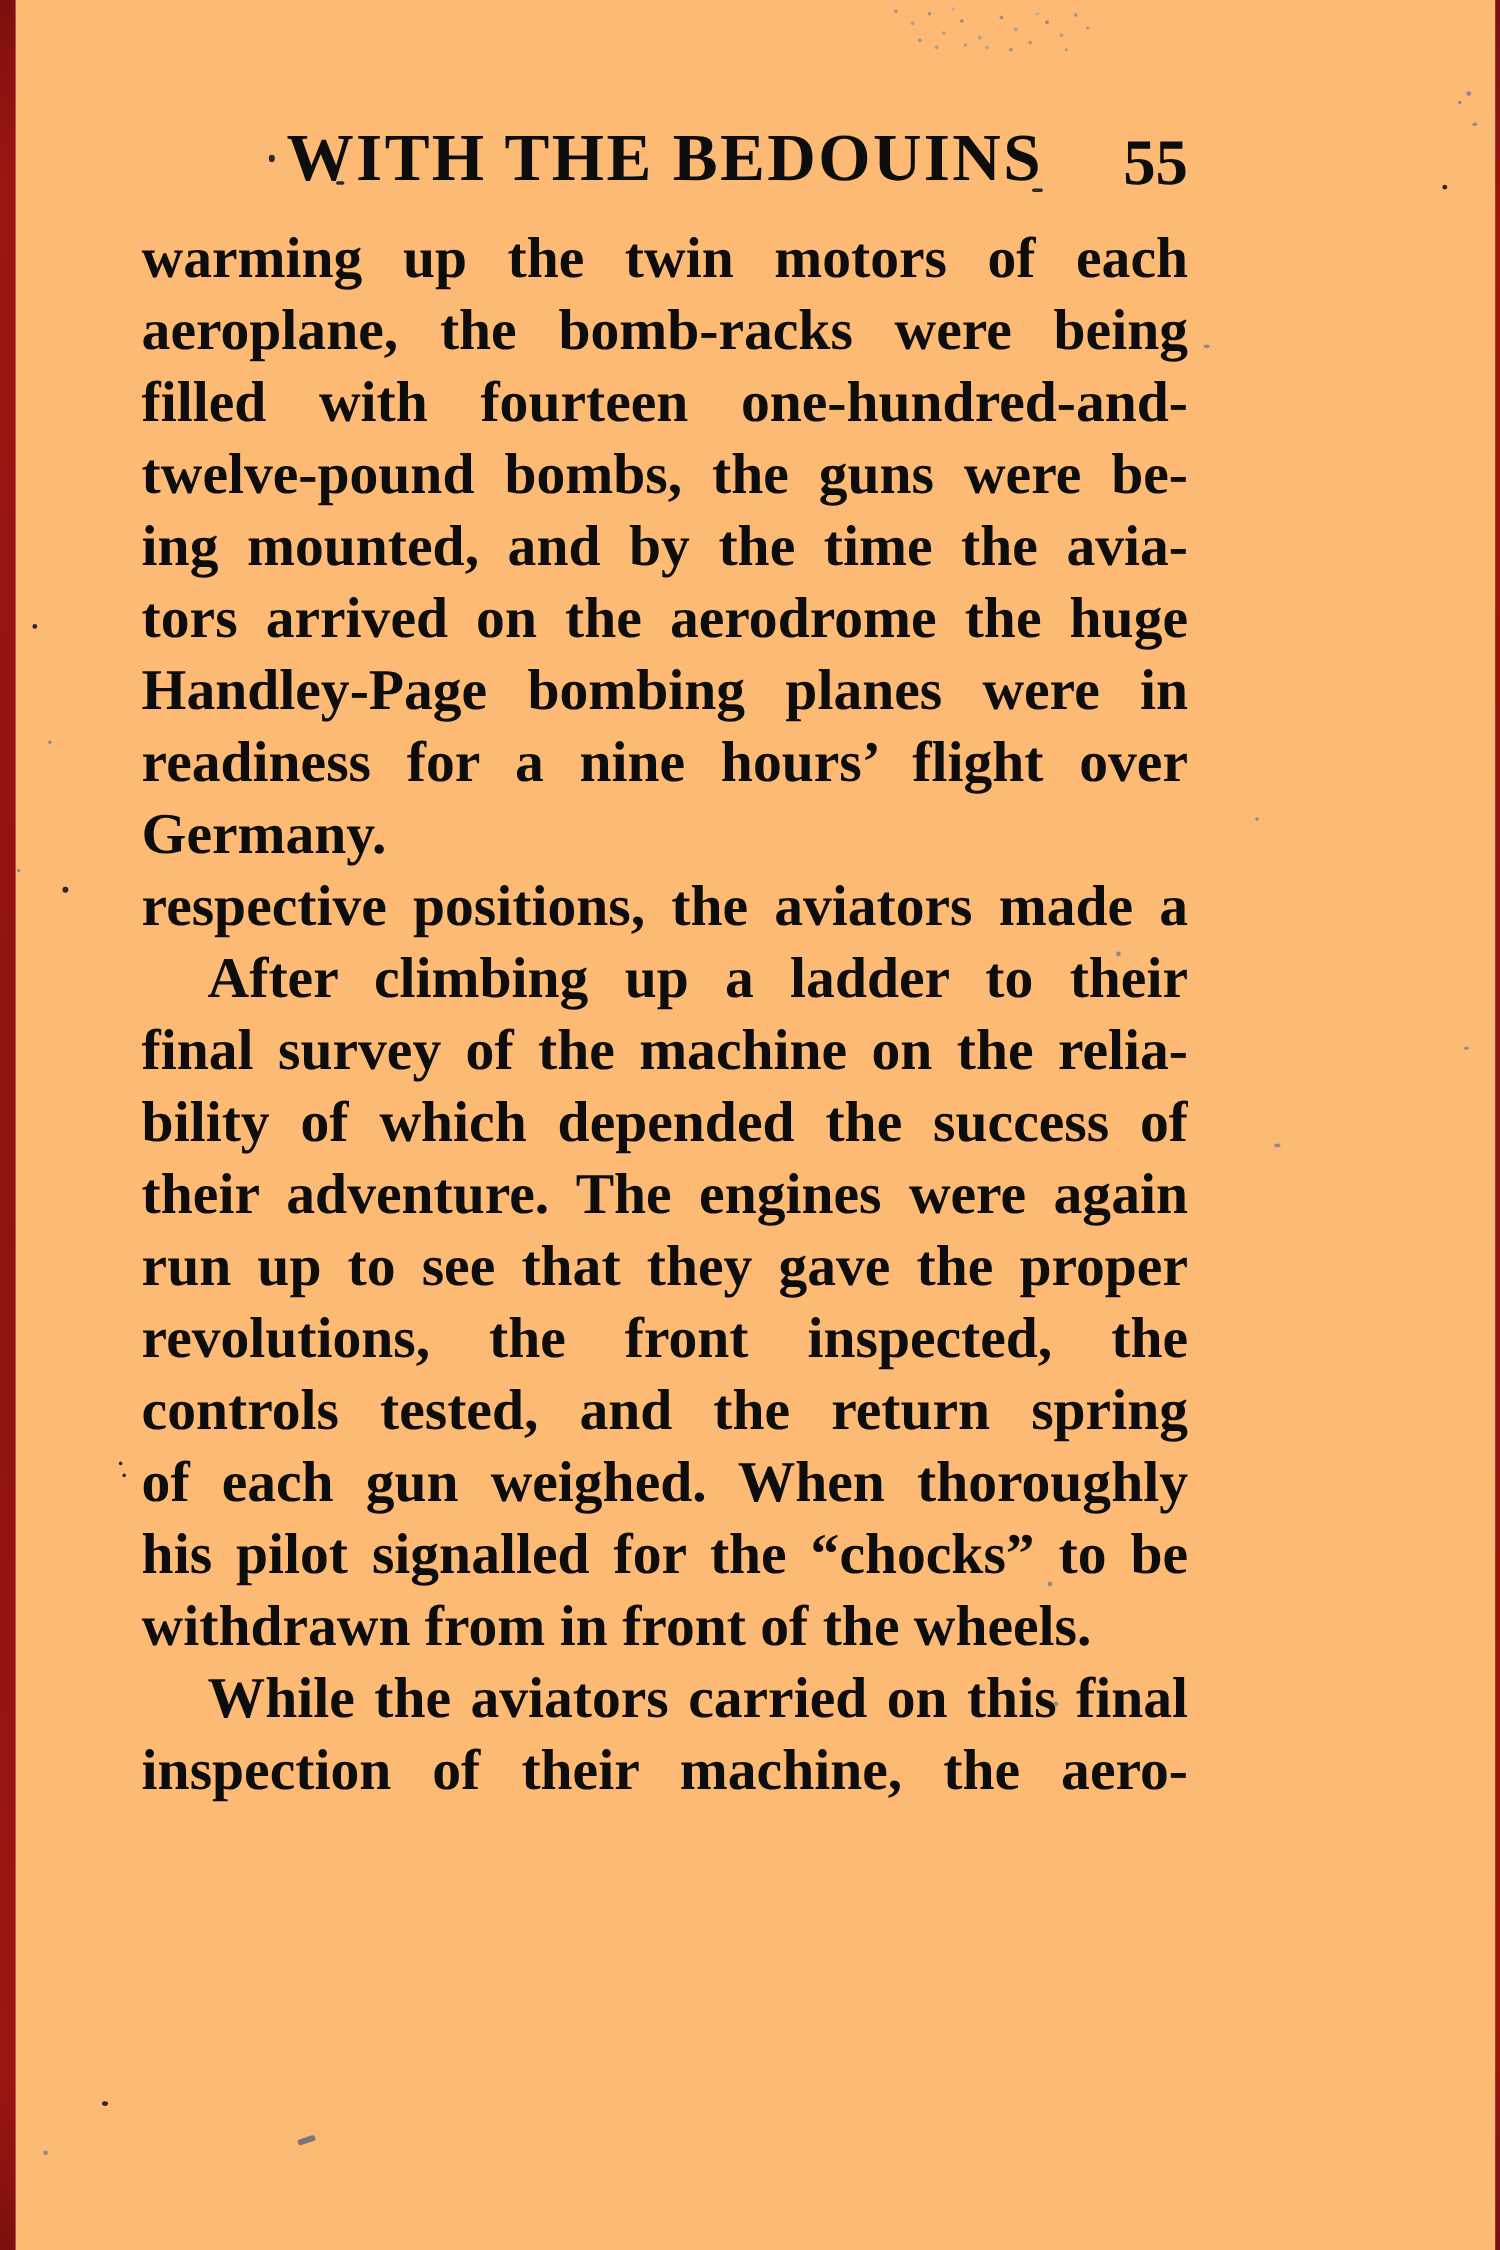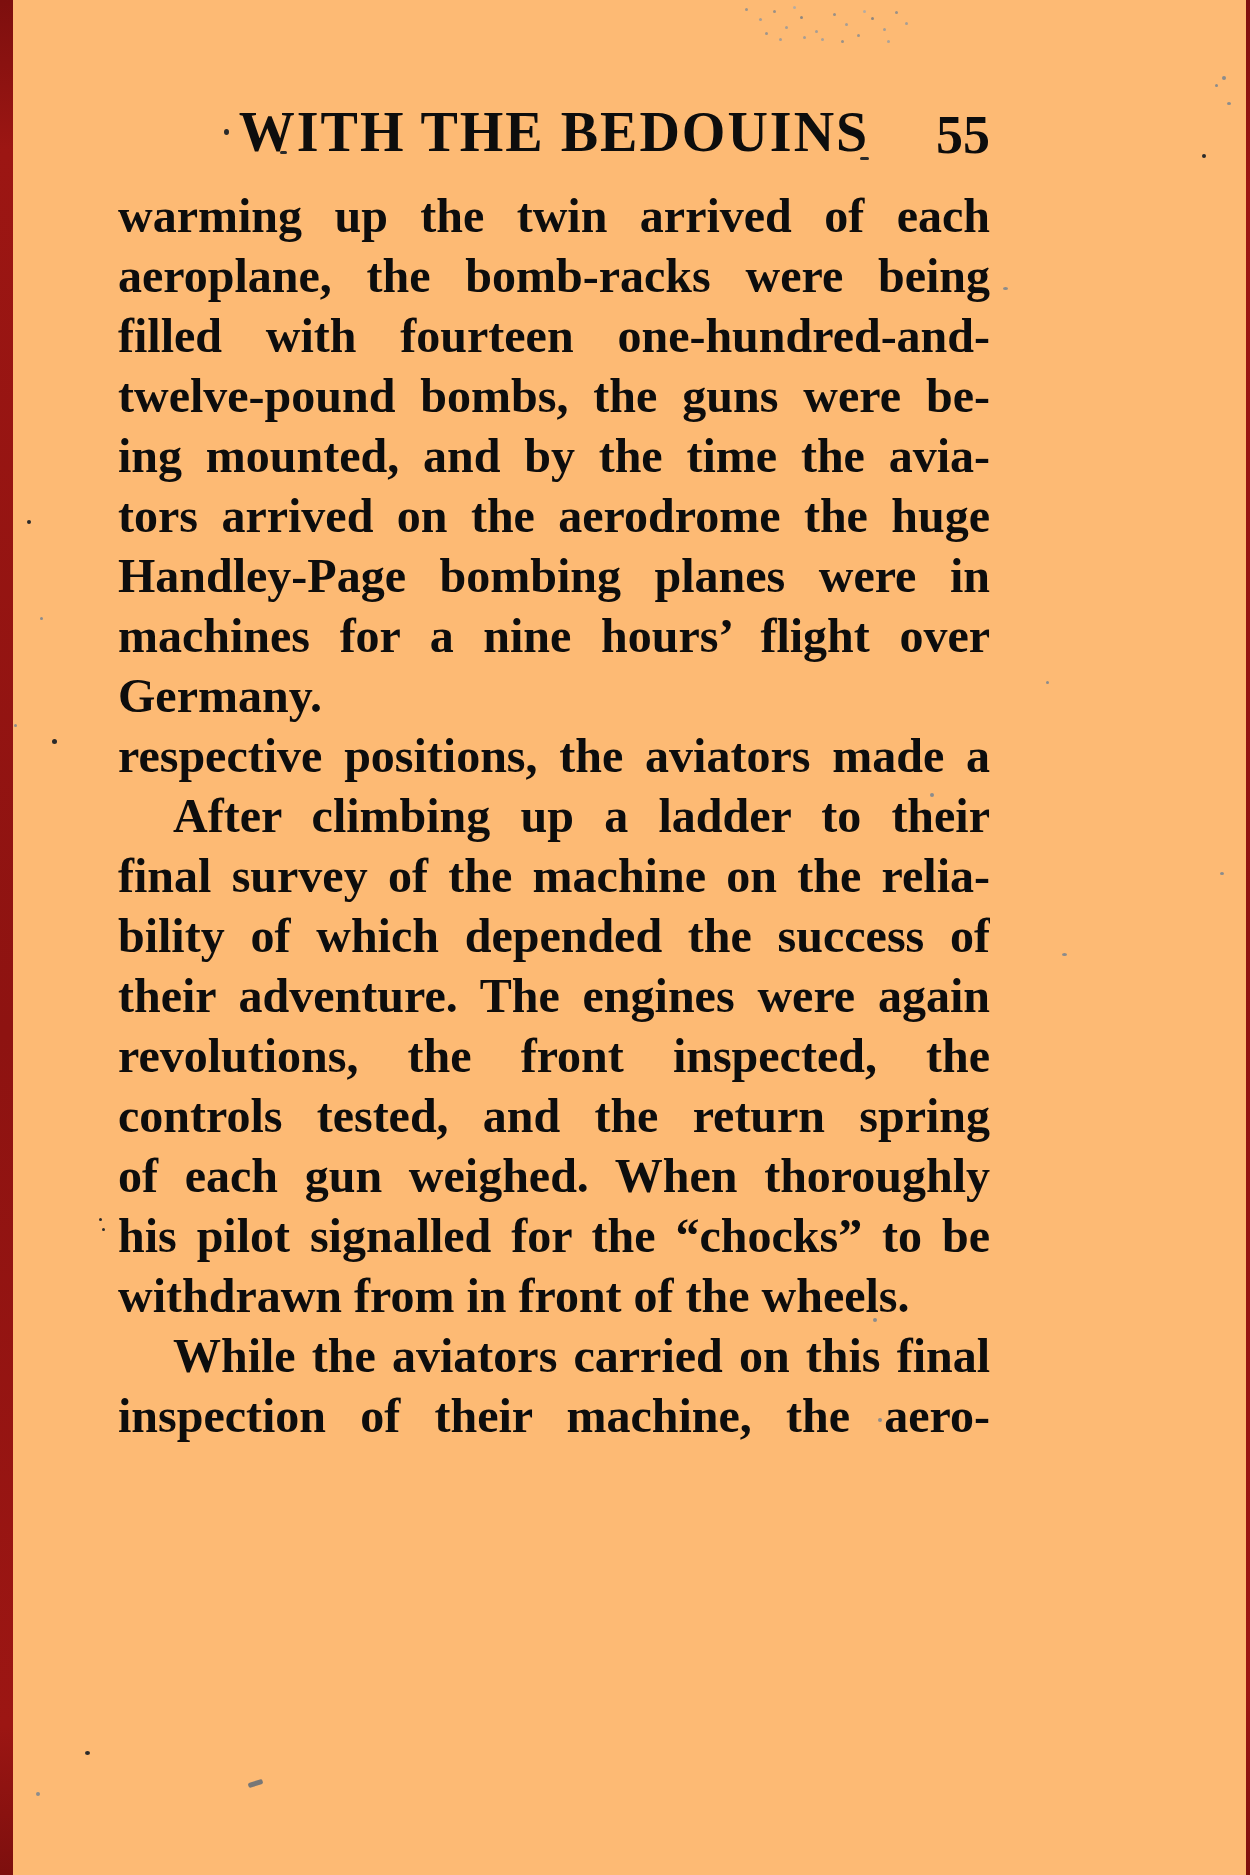--- a/index.html
+++ b/index.html
@@ -70,34 +70,35 @@
   <div class="edge edge-right"></div>
 
   <div class="smudge"></div>
 
   <div class="header">
     <div class="title">WITH THE BEDOUINS</div>
     <div class="page-num">55</div>
   </div>
 
   <div class="textblock">
-    <div class="ln">warming up the twin arrived of each</div>
+    <div class="ln">warming up the twin motors of each</div>
     <div class="ln">aeroplane, the bomb-racks were being</div>
     <div class="ln">filled with fourteen one-hundred-and-</div>
     <div class="ln">twelve-pound bombs, the guns were be-</div>
     <div class="ln">ing mounted, and by the time the avia-</div>
     <div class="ln">tors arrived on the aerodrome the huge</div>
     <div class="ln">Handley-Page bombing planes were in</div>
-    <div class="ln">machines for a nine hours’ flight over</div>
+    <div class="ln">readiness for a nine hours’ flight over</div>
     <div class="ln left">Germany.</div>
     <div class="ln">respective positions, the aviators made a</div>
     <div class="ln indent">After climbing up a ladder to their</div>
     <div class="ln">final survey of the machine on the relia-</div>
     <div class="ln">bility of which depended the success of</div>
     <div class="ln">their adventure. The engines were again</div>
+    <div class="ln">run up to see that they gave the proper</div>
     <div class="ln">revolutions, the front inspected, the</div>
     <div class="ln">controls tested, and the return spring</div>
     <div class="ln">of each gun weighed. When thoroughly</div>
     <div class="ln">his pilot signalled for the “chocks” to be</div>
     <div class="ln left">withdrawn from in front of the wheels.</div>
     <div class="ln indent">While the aviators carried on this final</div>
     <div class="ln">inspection of their machine, the aero-</div>
   </div>
 
   <div class="speck" style="left:224px; top:129px; width:5px;  height:6px;"></div>

